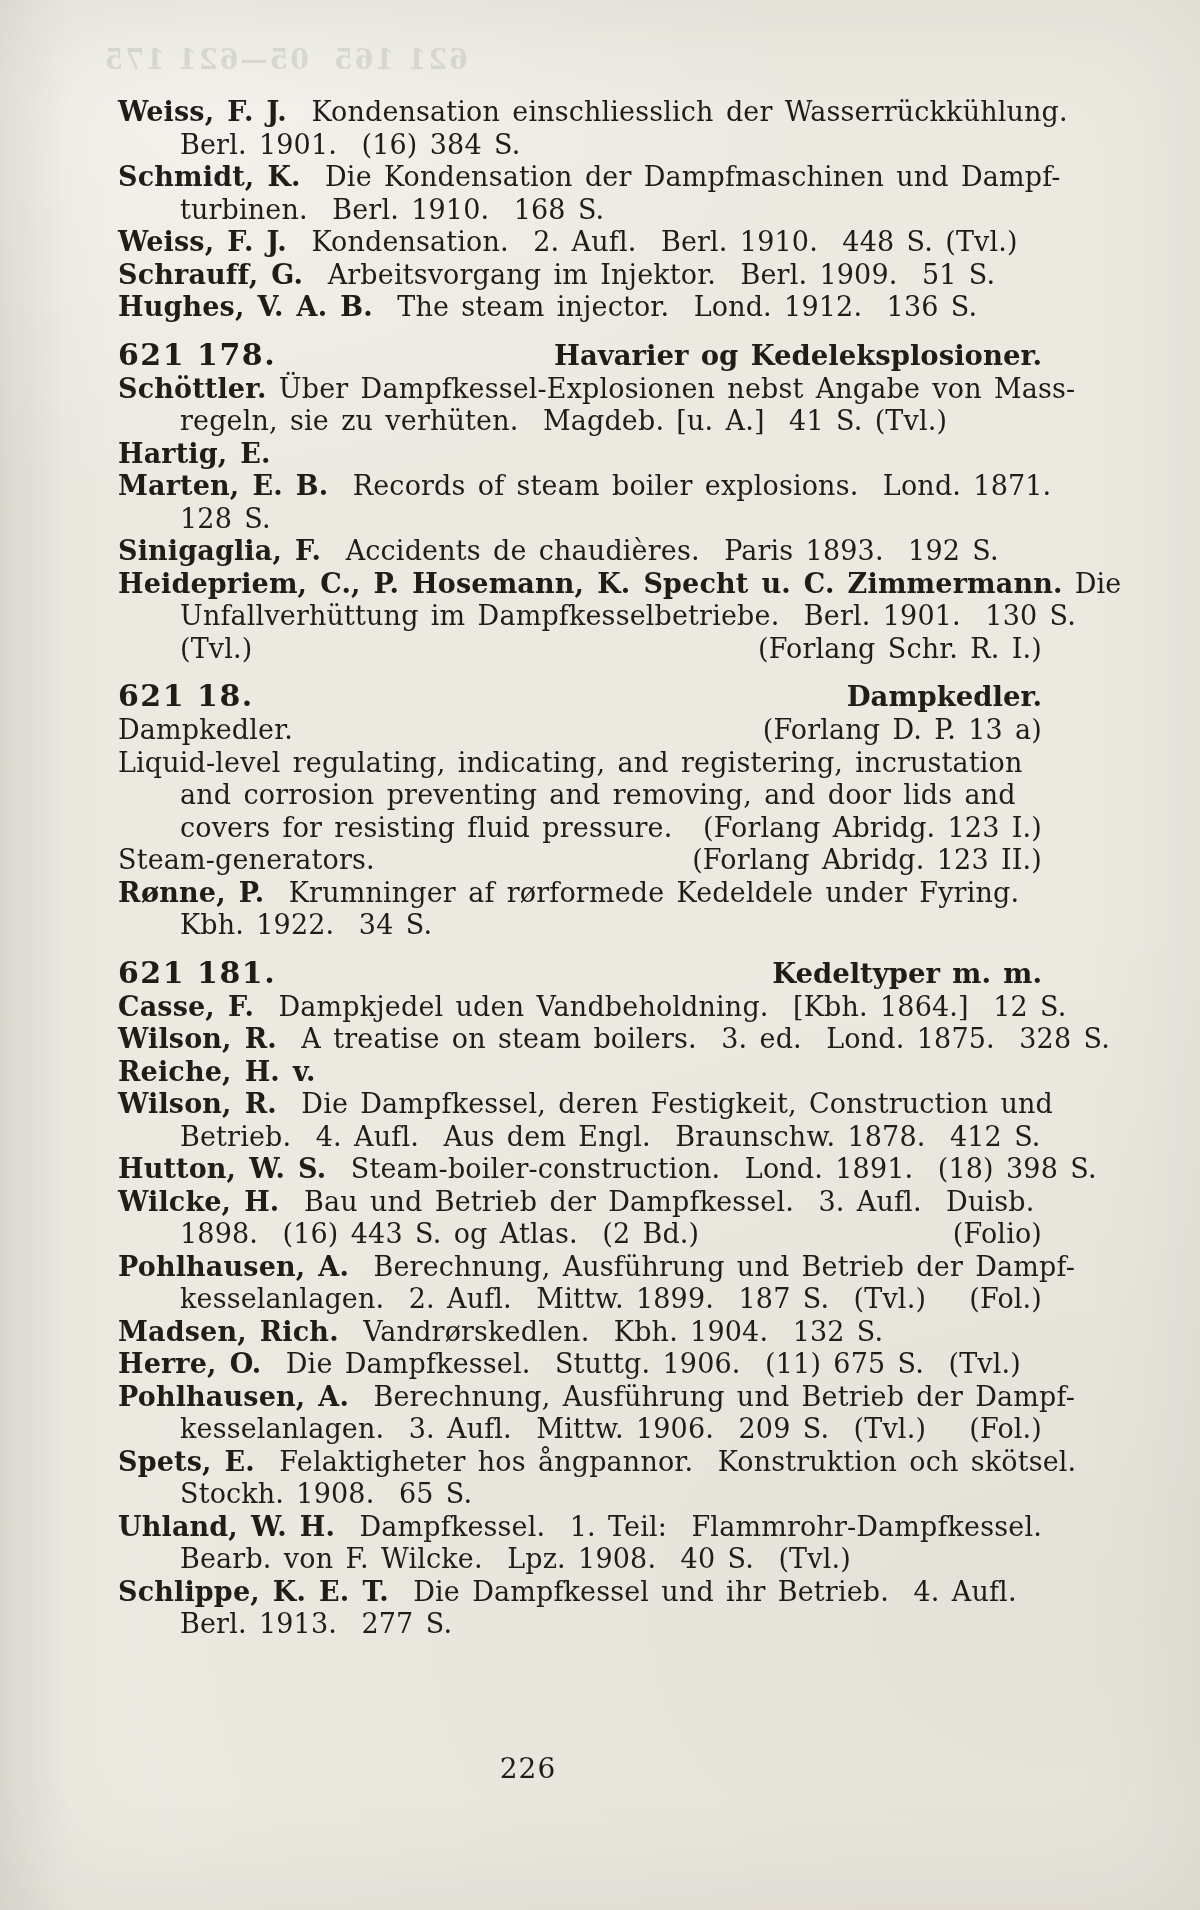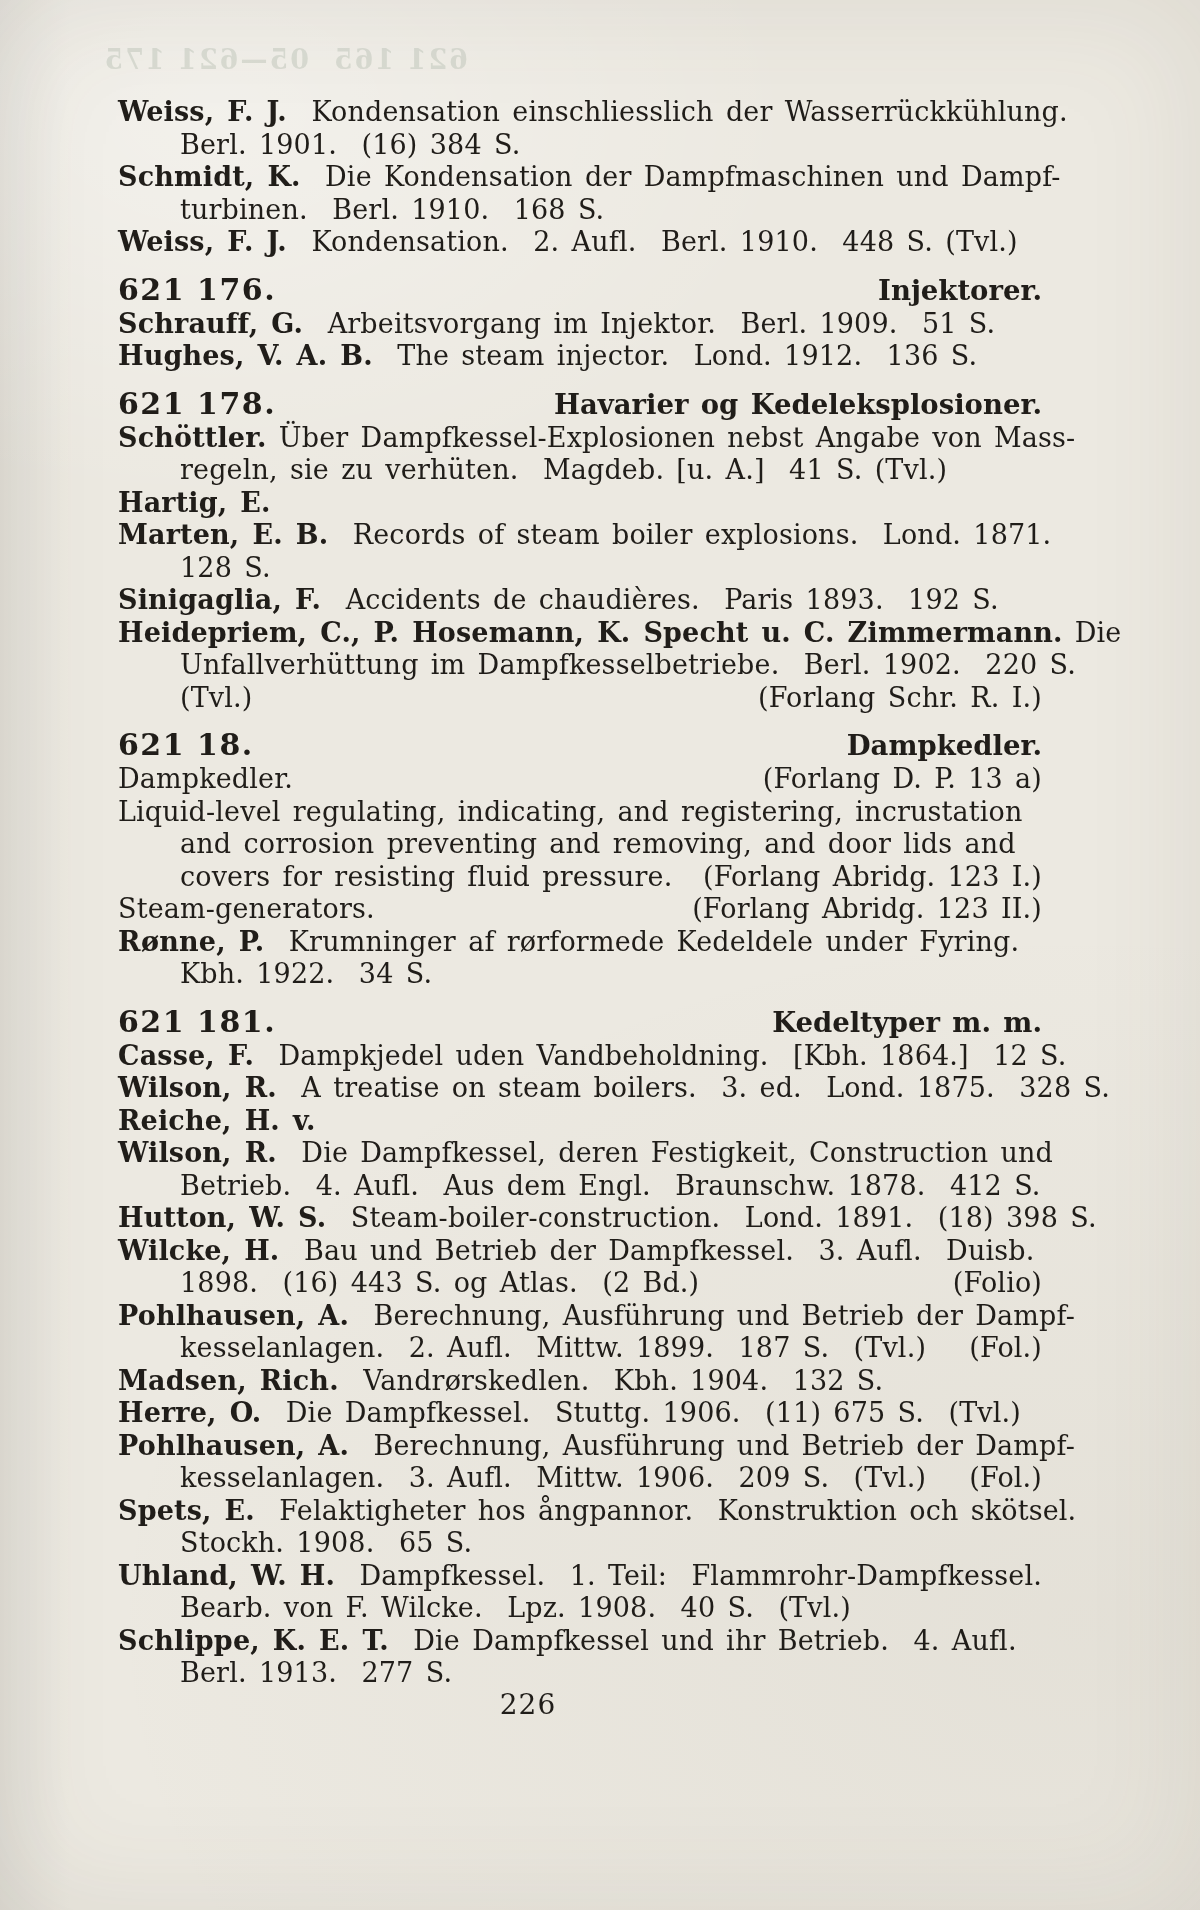--- a/index.html
+++ b/index.html
@@ -73,21 +73,21 @@
     letter-spacing: 1.5px;
   }
   .section .sec-head {
     margin-left: auto;
     font-weight: bold;
     font-size: 27.5px;
     word-spacing: 0.1em;
   }
   .page-number {
     position: absolute;
-    top: 1688px;
+    top: 1752px;
     left: 118px;
     width: 820px;
     text-align: center;
     font-size: 28px;
     letter-spacing: 1px;
   }
 </style>
 </head>
 <body>
 
@@ -98,21 +98,20 @@
         <div class="line"><span class="au">Weiss, F. J.</span><span class="tx">  Kondensation einschliesslich der Wasserrückkühlung.</span></div>
         <div class="line ind"><span class="tx">Berl. 1901.  (16) 384 S.</span></div>
       </div>
       <div class="entry">
         <div class="line"><span class="au">Schmidt, K.</span><span class="tx">  Die Kondensation der Dampfmaschinen und Dampf-</span></div>
         <div class="line ind"><span class="tx">turbinen.  Berl. 1910.  168 S.</span></div>
       </div>
       <div class="entry">
         <div class="line"><span class="au">Weiss, F. J.</span><span class="tx">  Kondensation.  2. Aufl.  Berl. 1910.  448 S. (Tvl.)</span></div>
       </div>
-      <div class="section"><span class="sec-num">621 176.</span><span class="sec-head">Injektorer.</span></div>
       <div class="entry">
         <div class="line"><span class="au">Schrauff, G.</span><span class="tx">  Arbeitsvorgang im Injektor.  Berl. 1909.  51 S.</span></div>
       </div>
       <div class="entry">
         <div class="line"><span class="au">Hughes, V. A. B.</span><span class="tx">  The steam injector.  Lond. 1912.  136 S.</span></div>
       </div>
       <div class="section"><span class="sec-num">621 178.</span><span class="sec-head">Havarier og Kedeleksplosioner.</span></div>
       <div class="entry">
         <div class="line"><span class="au">Schöttler.</span><span class="tx"> Über Dampfkessel-Explosionen nebst Angabe von Mass-</span></div>
         <div class="line ind"><span class="tx">regeln, sie zu verhüten.  Magdeb. [u. A.]  41 S. (Tvl.)</span></div>
@@ -122,21 +121,21 @@
       </div>
       <div class="entry">
         <div class="line"><span class="au">Marten, E. B.</span><span class="tx">  Records of steam boiler explosions.  Lond. 1871.</span></div>
         <div class="line ind"><span class="tx">128 S.</span></div>
       </div>
       <div class="entry">
         <div class="line"><span class="au">Sinigaglia, F.</span><span class="tx">  Accidents de chaudières.  Paris 1893.  192 S.</span></div>
       </div>
       <div class="entry">
         <div class="line"><span class="au">Heidepriem, C., P. Hosemann, K. Specht u. C. Zimmermann.</span><span class="tx"> Die</span></div>
-        <div class="line ind"><span class="tx">Unfallverhüttung im Dampfkesselbetriebe.  Berl. 1902.  220 S.</span></div>
+        <div class="line ind"><span class="tx">Unfallverhüttung im Dampfkesselbetriebe.  Berl. 1901.  130 S.</span></div>
         <div class="line ind"><span class="tx">(Tvl.)</span><span class="rt">(Forlang Schr. R. I.)</span></div>
       </div>
       <div class="section"><span class="sec-num">621 18.</span><span class="sec-head">Dampkedler.</span></div>
       <div class="entry">
         <div class="line"><span class="tx">Dampkedler.</span><span class="rt">(Forlang D. P. 13 a)</span></div>
       </div>
       <div class="entry">
         <div class="line"><span class="tx">Liquid-level regulating, indicating, and registering, incrustation</span></div>
         <div class="line ind"><span class="tx">and corrosion preventing and removing, and door lids and</span></div>
         <div class="line ind"><span class="tx">covers for resisting fluid pressure.</span><span class="rt">(Forlang Abridg. 123 I.)</span></div>

